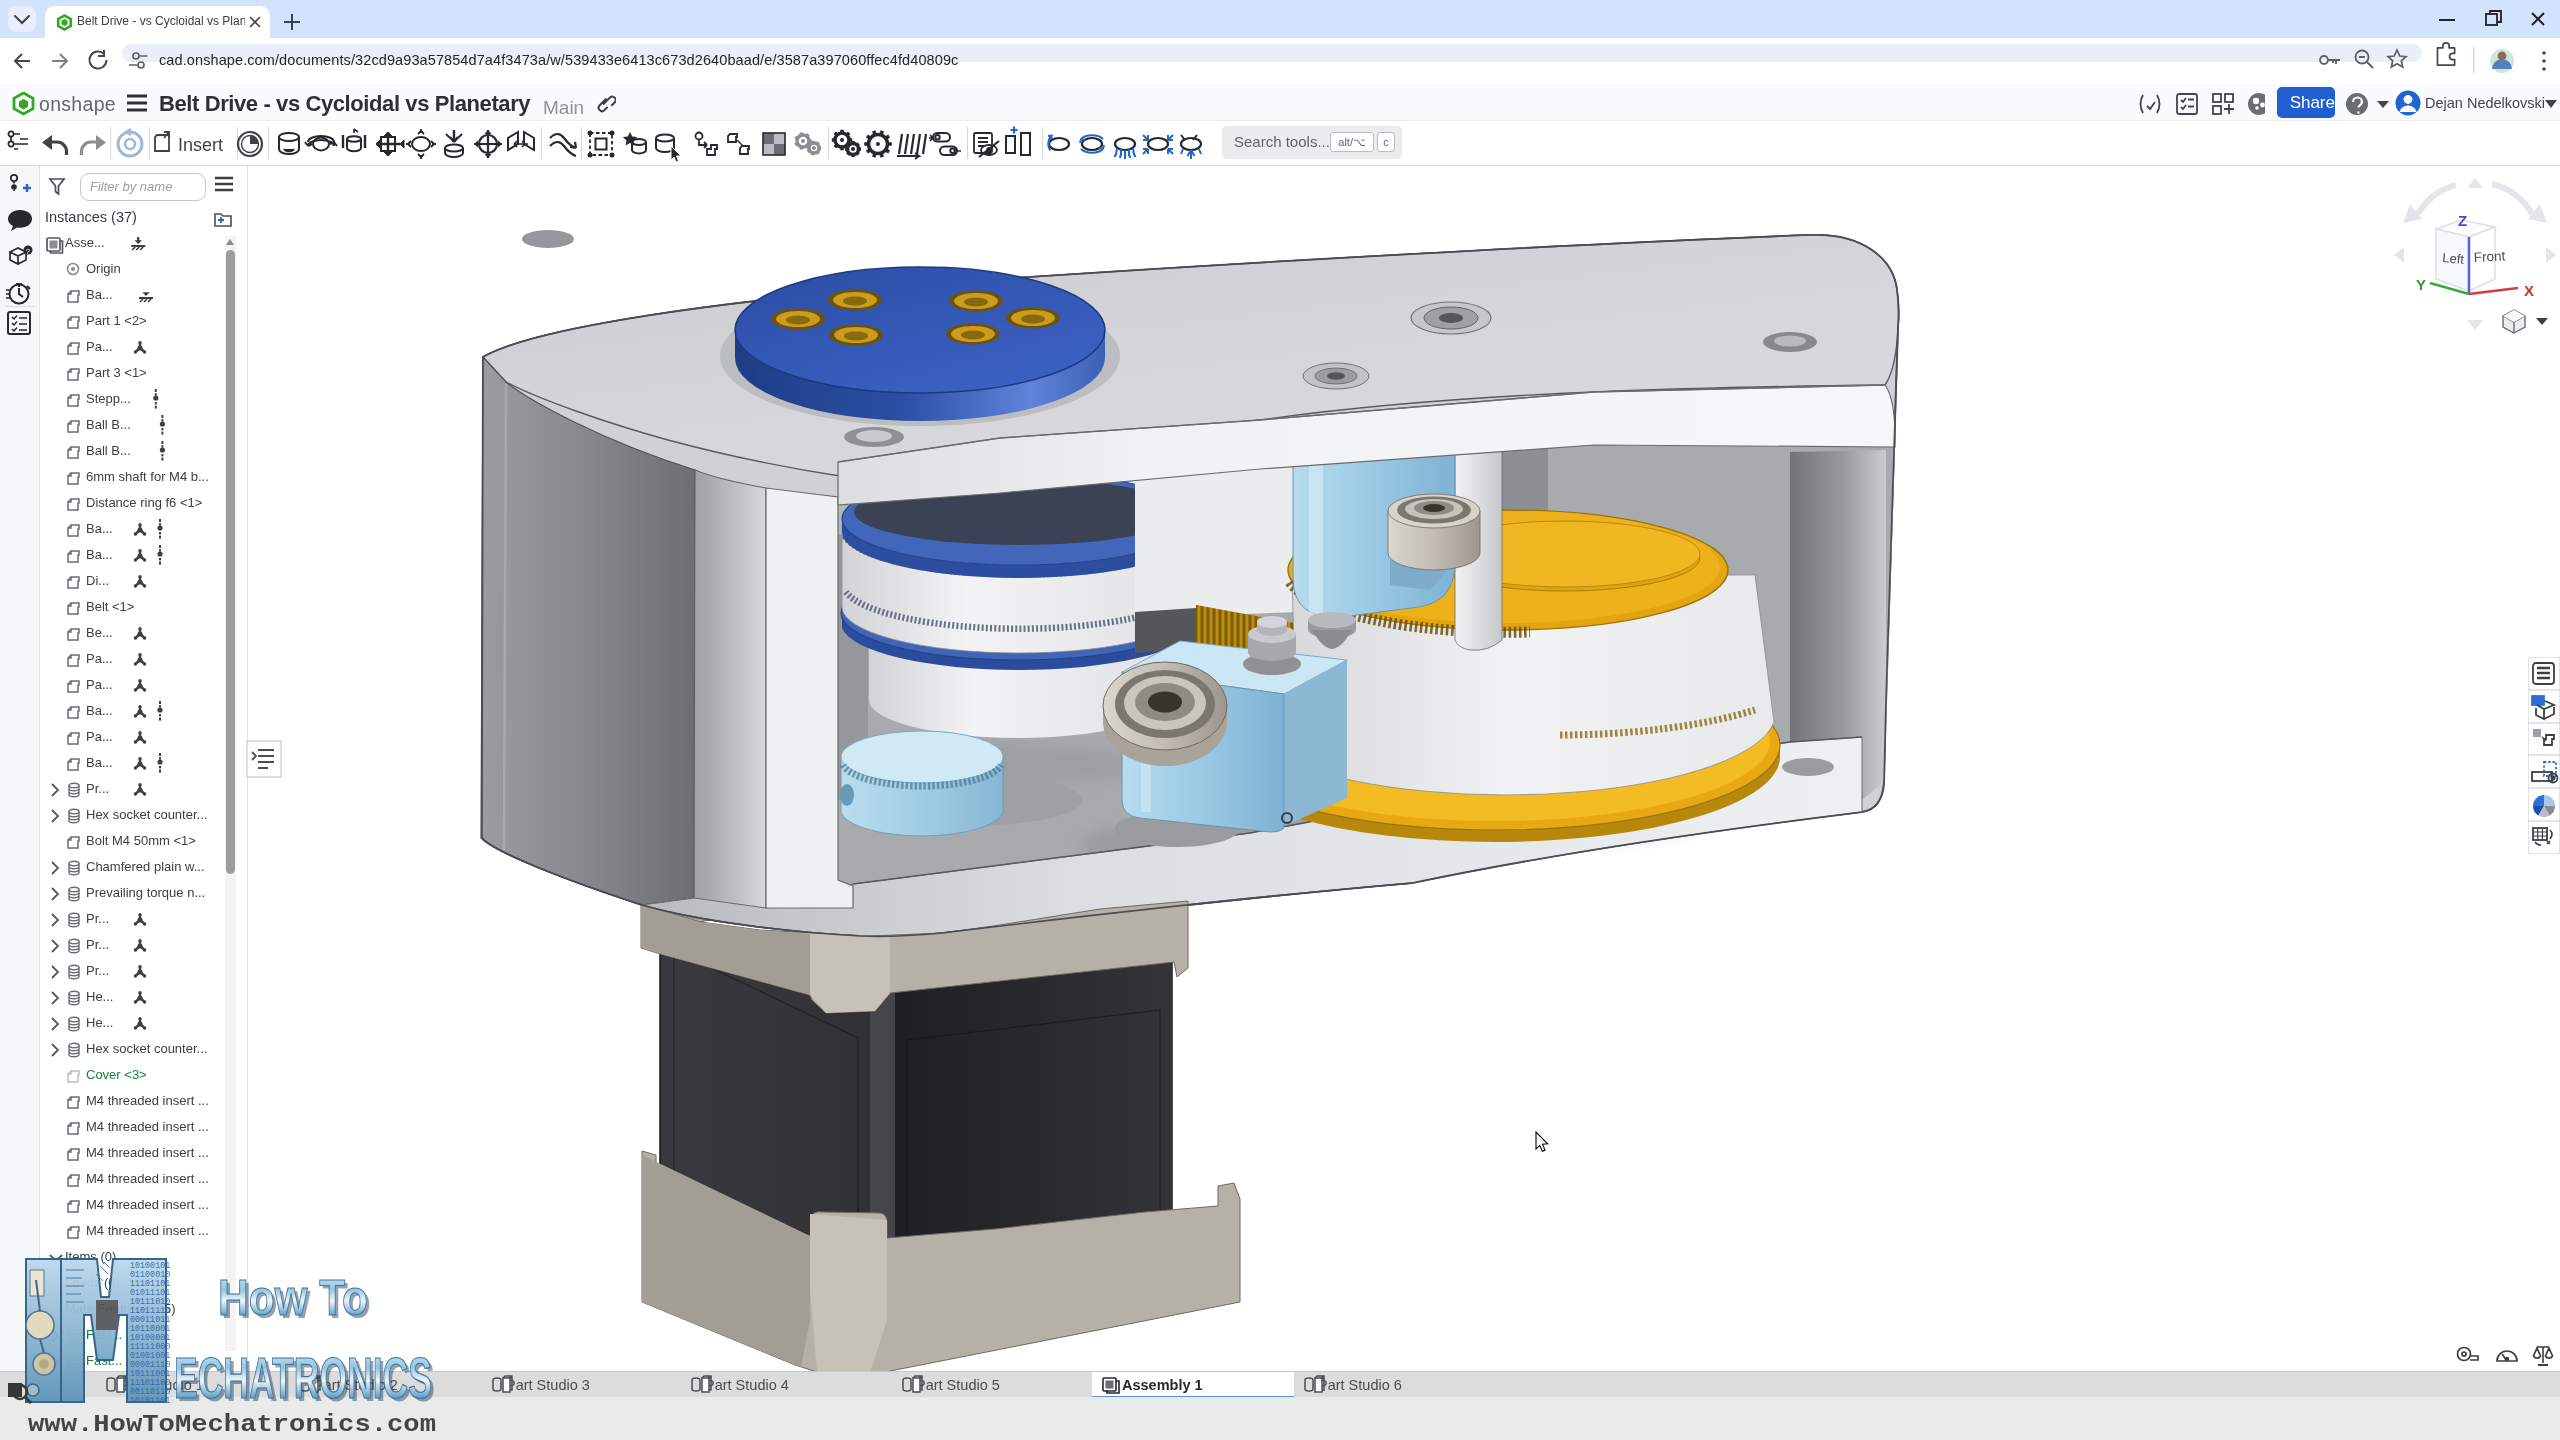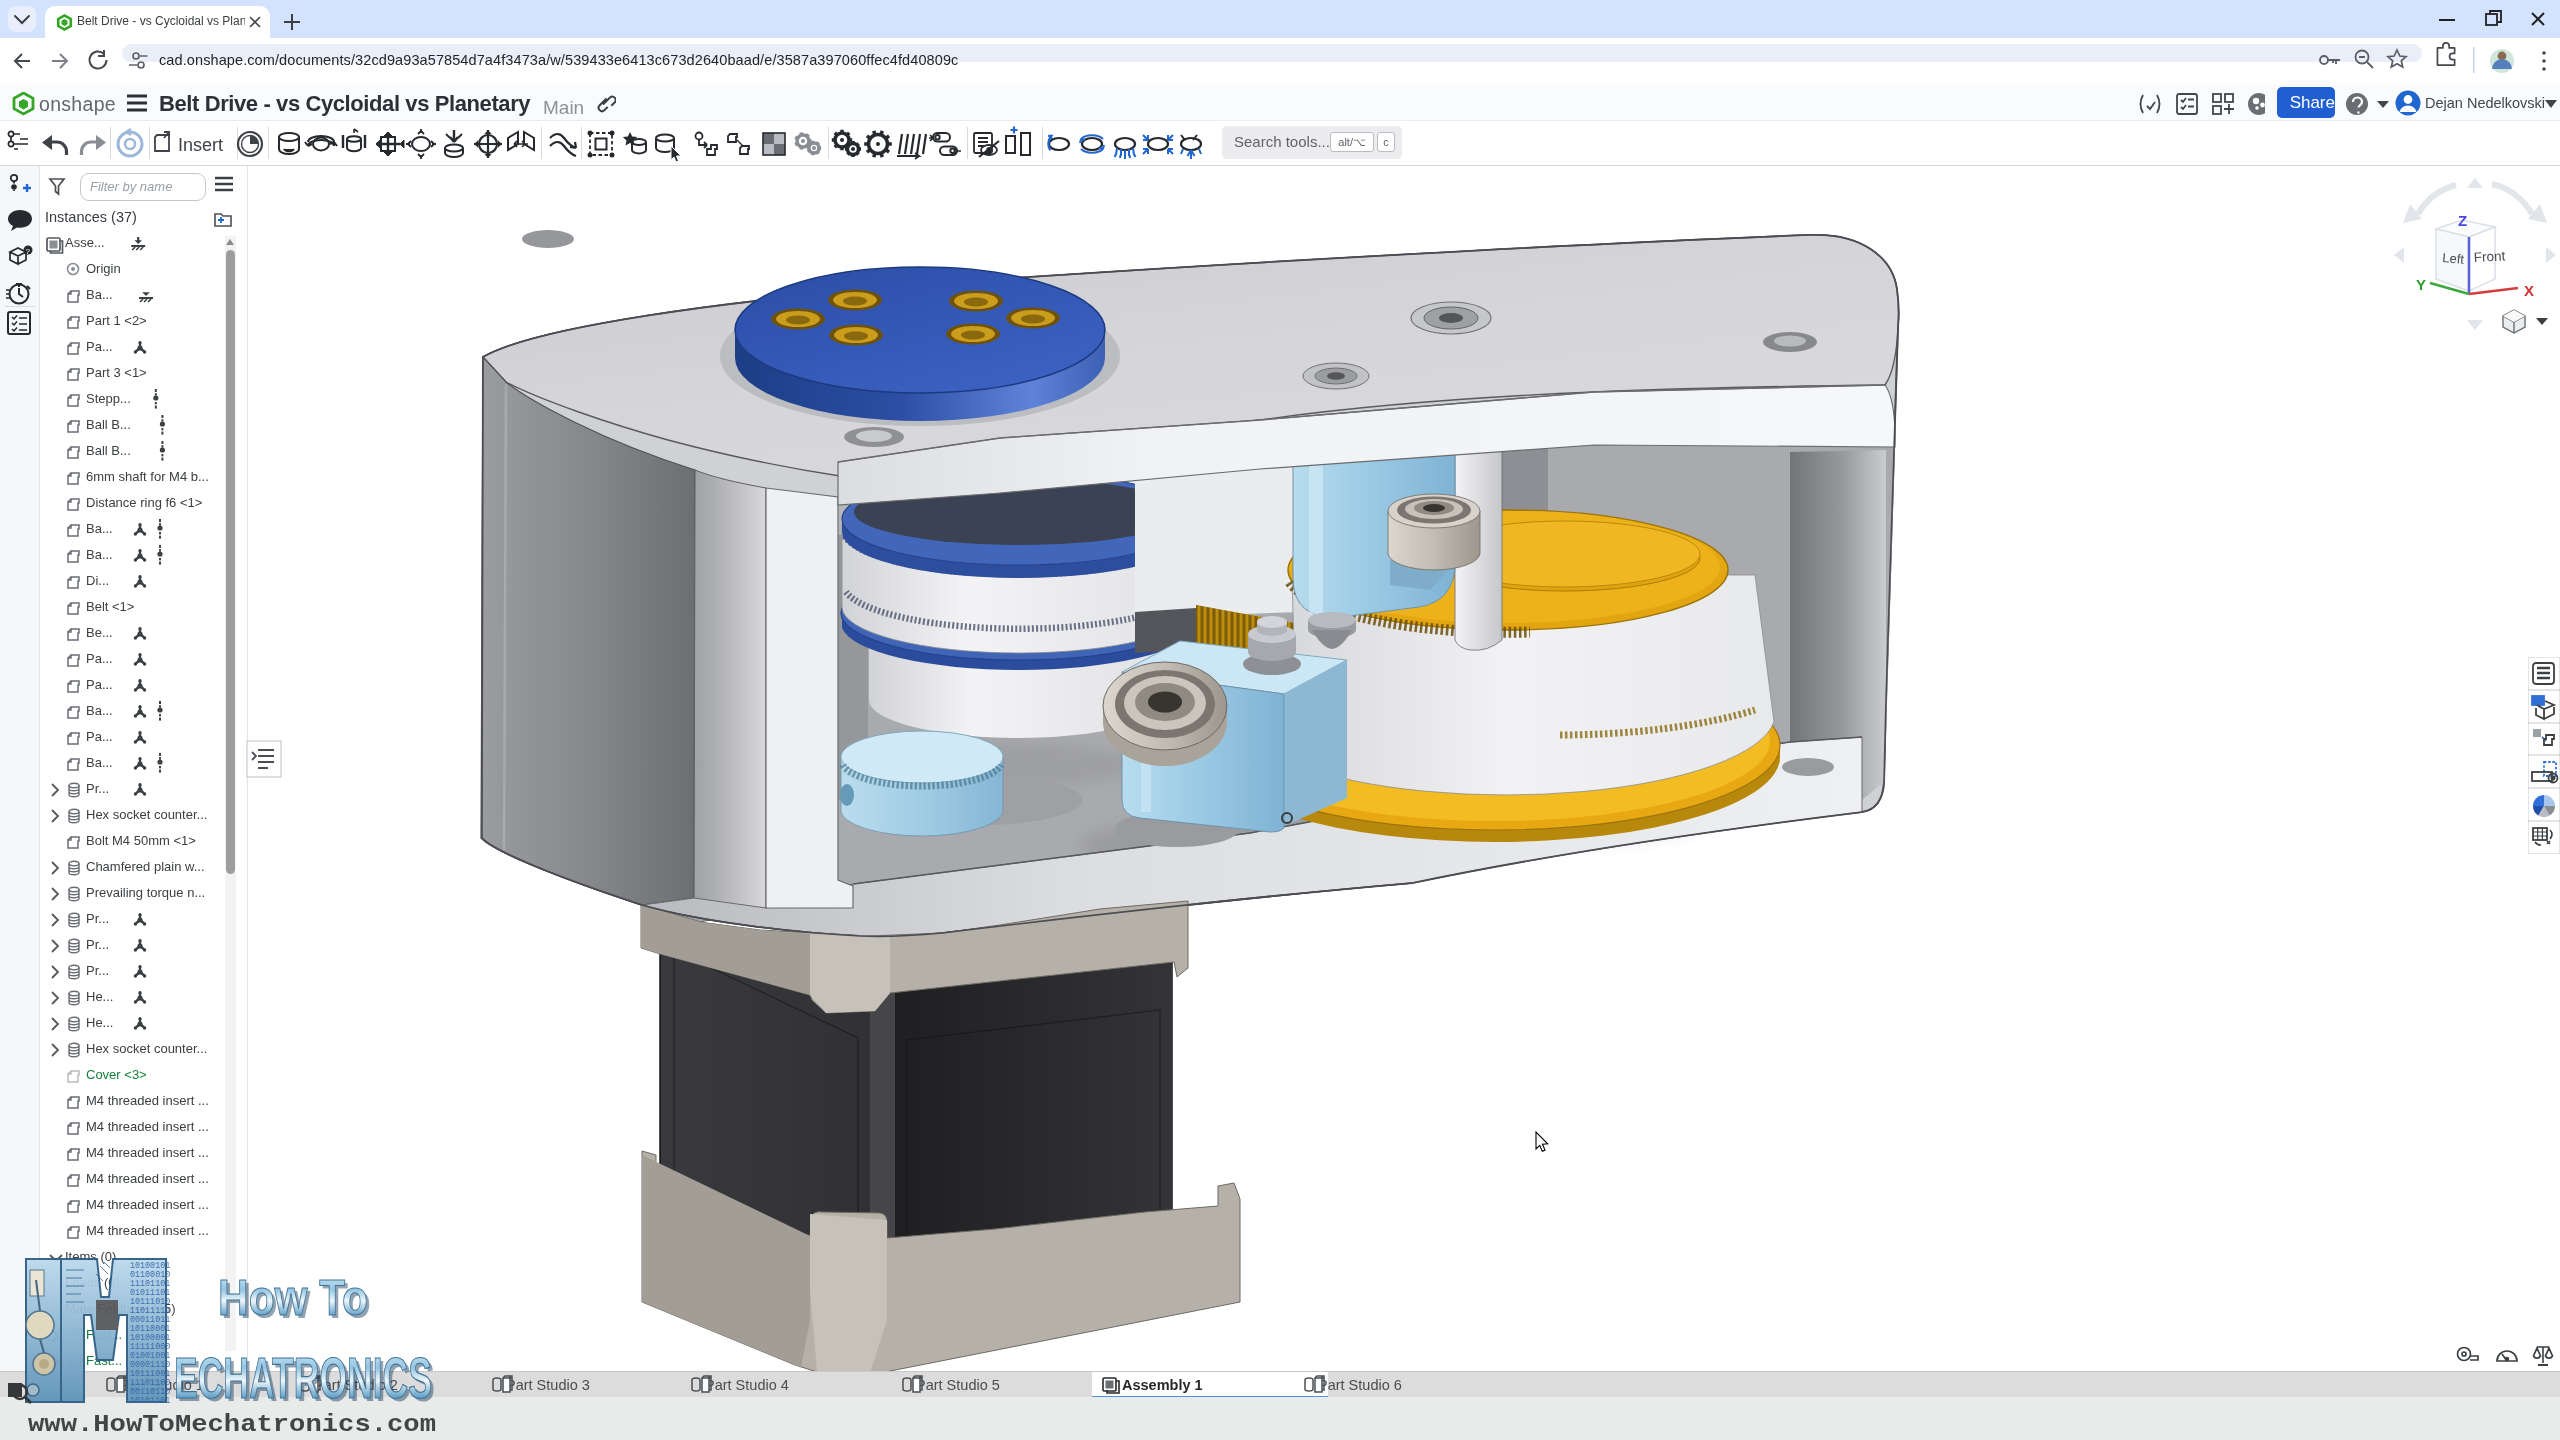--- a/index.html
+++ b/index.html
@@ -1039,21 +1039,21 @@
       </div>
     <div class="btab" style="left:476px;width:199px">
         <span class="lbl">Part Studio 3</span>
       </div>
     <div class="btab" style="left:675px;width:211px">
         <span class="lbl">Part Studio 4</span>
       </div>
     <div class="btab" style="left:886px;width:200px">
         <span class="lbl">Part Studio 5</span>
       </div>
-    <div class="btab active" style="left:1092px;width:236px">
+    <div class="btab active" style="left:1092px;width:202px">
         <span class="lbl" style="font-weight:bold">Assembly 1</span>
       </div>
     <div class="btab" style="left:1288px;width:193px">
         <span class="lbl">Part Studio 6</span>
       </div>
     <svg class="abs" style="left:0;top:0" width="1500" height="26" id="btabicons">
         <g transform="translate(106,4)" fill="none" stroke="#4a4d50" stroke-width="1.5">
           <path d="M1 4 a4 2 0 0 1 8 0 v9 a4 2 0 0 1 -8 0 Z"></path>
           <path d="M11 2 h7 v14 h-7 Z" fill="#fff"></path>
           <path d="M11 2 l2 -2 h7 v14 h-2 M18 0 v2 h2"></path>

